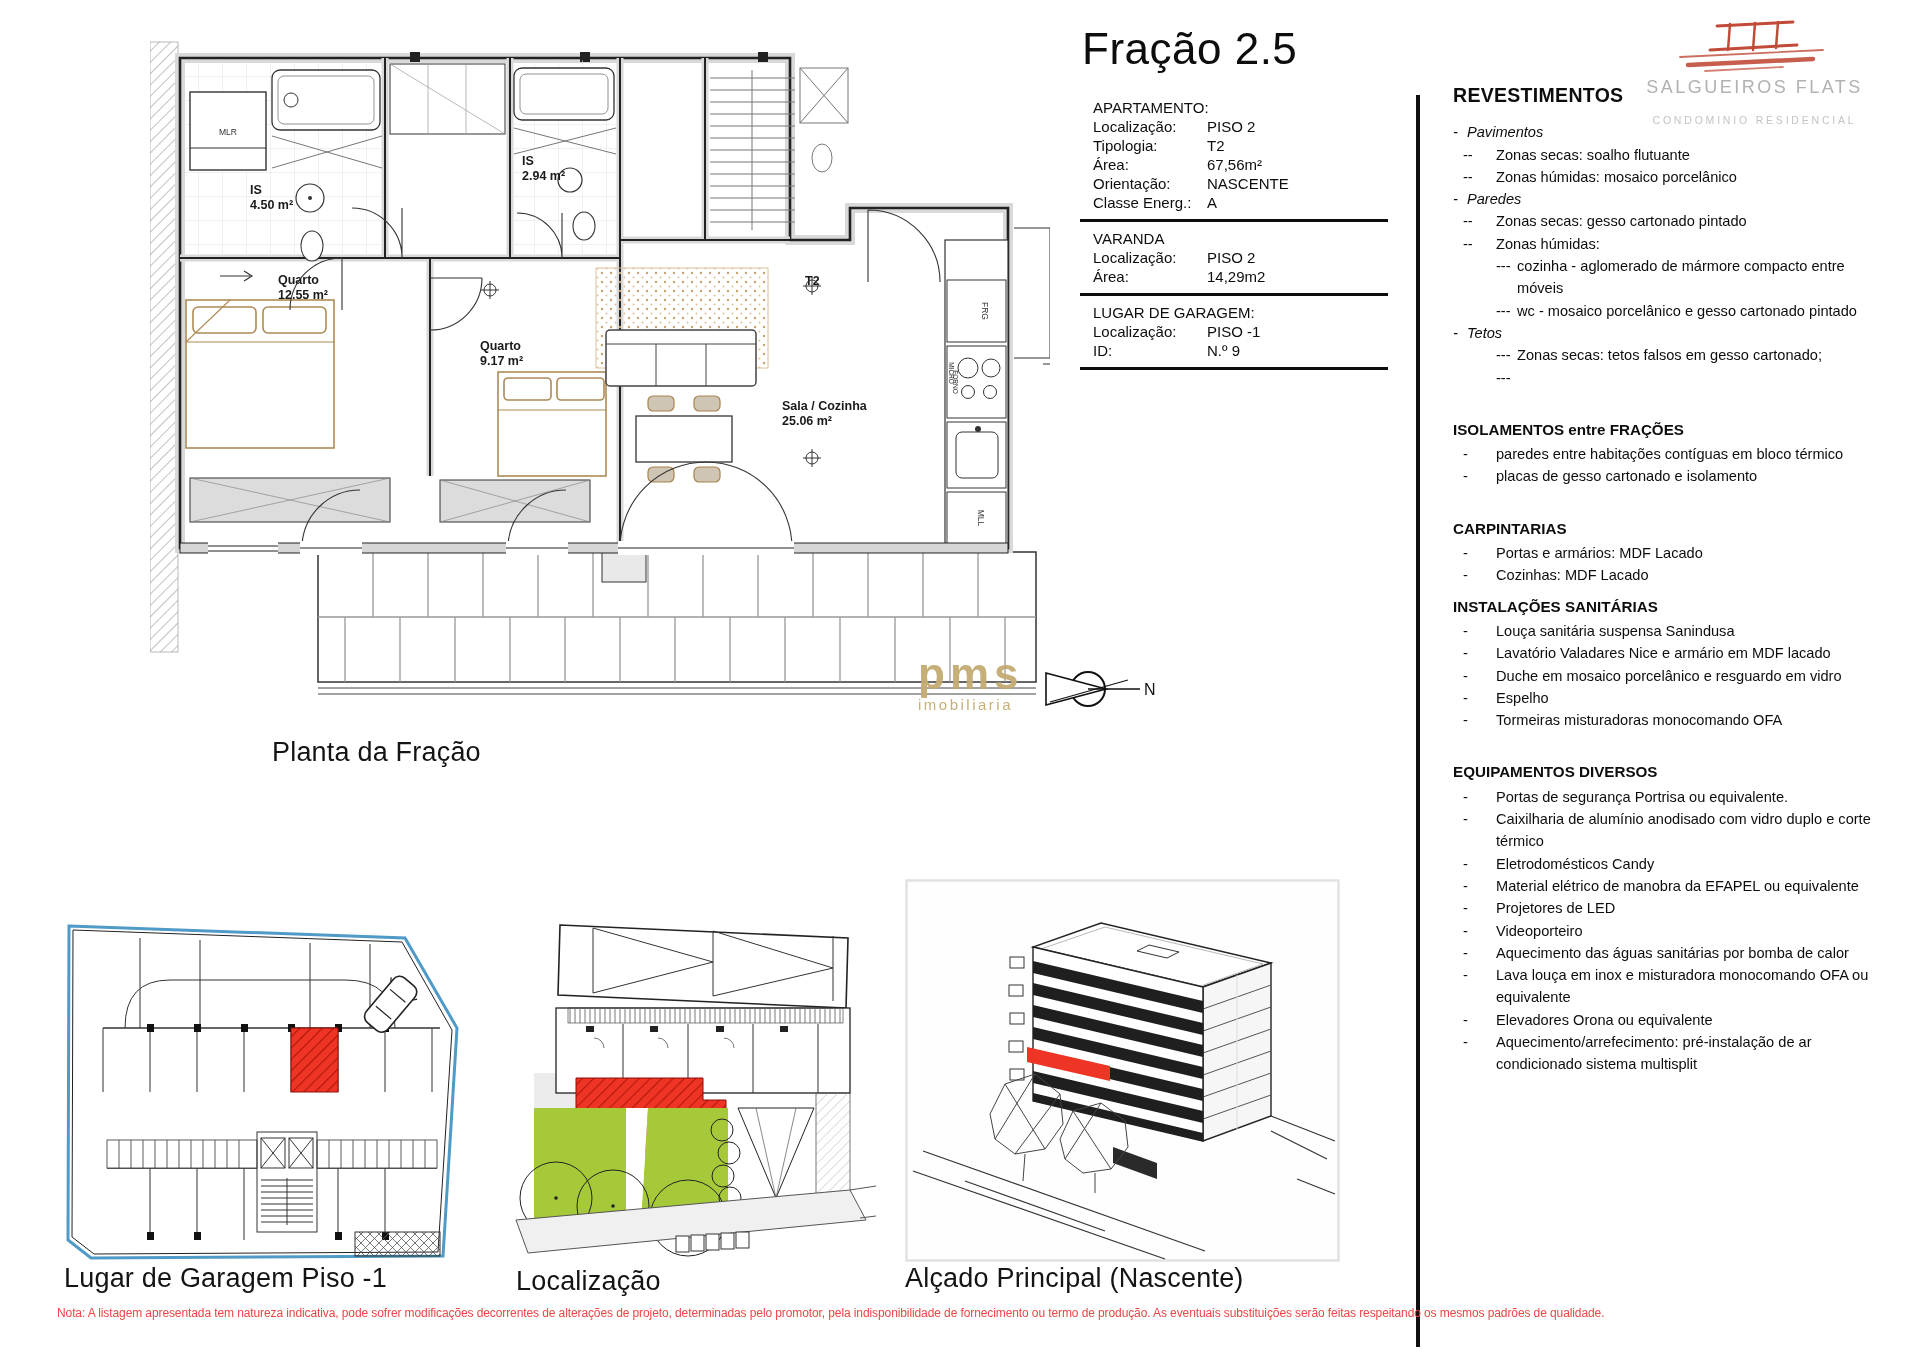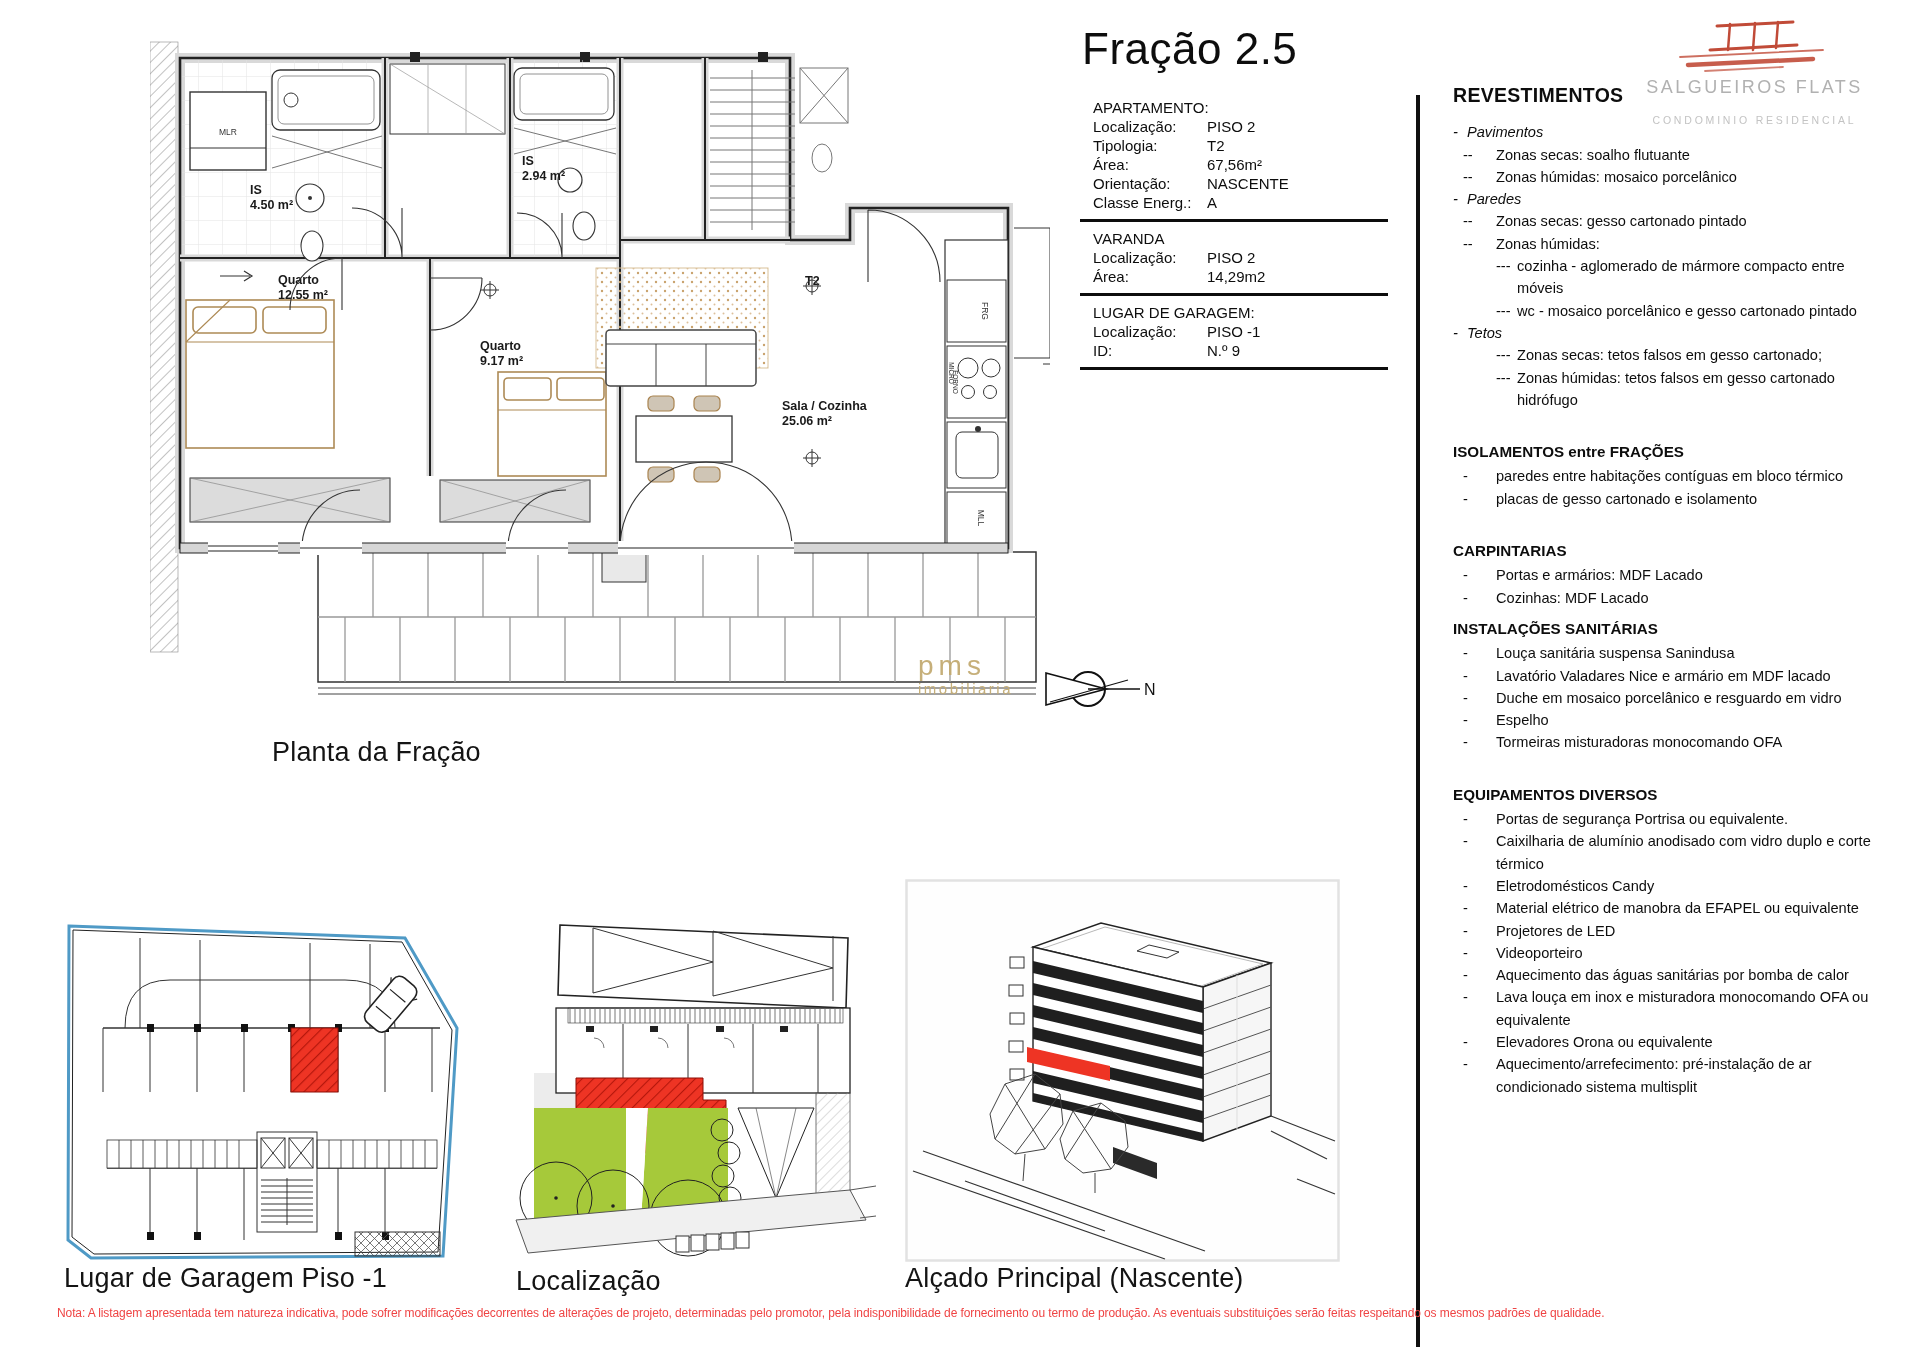--- a/index.html
+++ b/index.html
@@ -44,21 +44,21 @@
   .lvl2 .b{margin-left:43px;width:21px}
 
   
   .caption{font-size:27px;color:#141414;letter-spacing:.2px;white-space:nowrap}
   .cap-plan{left:272px;top:737px}
   .cap-garage{left:64px;top:1263px}
   .cap-loc{left:516px;top:1266px}
   .cap-elev{left:905px;top:1263px;width:435px;}
   .note{left:57px;top:1306px;width:1330px;font-size:12px;letter-spacing:-.1px;color:#ef4444;white-space:nowrap}
   .watermark{left:918px;top:652px;color:#c3ab72;opacity:.95;line-height:1}
-  .wm1{font-size:28px;font-weight:400;letter-spacing:5px}
+  .wm1{font-size:44px;font-weight:700;letter-spacing:5px}
   .wm2{font-size:15px;letter-spacing:2.5px;margin-top:1px}
 
   svg text{font-family:"Liberation Sans",sans-serif}
   .roomlbl{font-size:12.5px;font-weight:600;fill:#1a1a1a}
   .tinylbl{font-size:8.5px;fill:#333}
 </style>
 </head>
 <body>
 
 <div class="abs sheet-title">Fração 2.5</div>
@@ -186,21 +186,20 @@
           <div class="line lvl0">
           <span class="b">-</span>
           <span class="t">Tetos</span>
         </div>
           <div class="line lvl2">
           <span class="b">---</span>
           <span class="t">Zonas secas: tetos falsos em gesso cartonado;</span>
         </div>
           <div class="line lvl2">
           <span class="b">---</span>
-          <span class="t">Zonas húmidas: tetos falsos em gesso cartonado hidrófugo</span>
         </div>
         </div>
     </div>
       <div class="spec-section">
       <div class="sec-h">ISOLAMENTOS entre FRAÇÕES</div>
       <div>
           <div class="line lvl1">
           <span class="b">-</span>
           <span class="t">paredes entre habitações contíguas em bloco térmico</span>
         </div>

